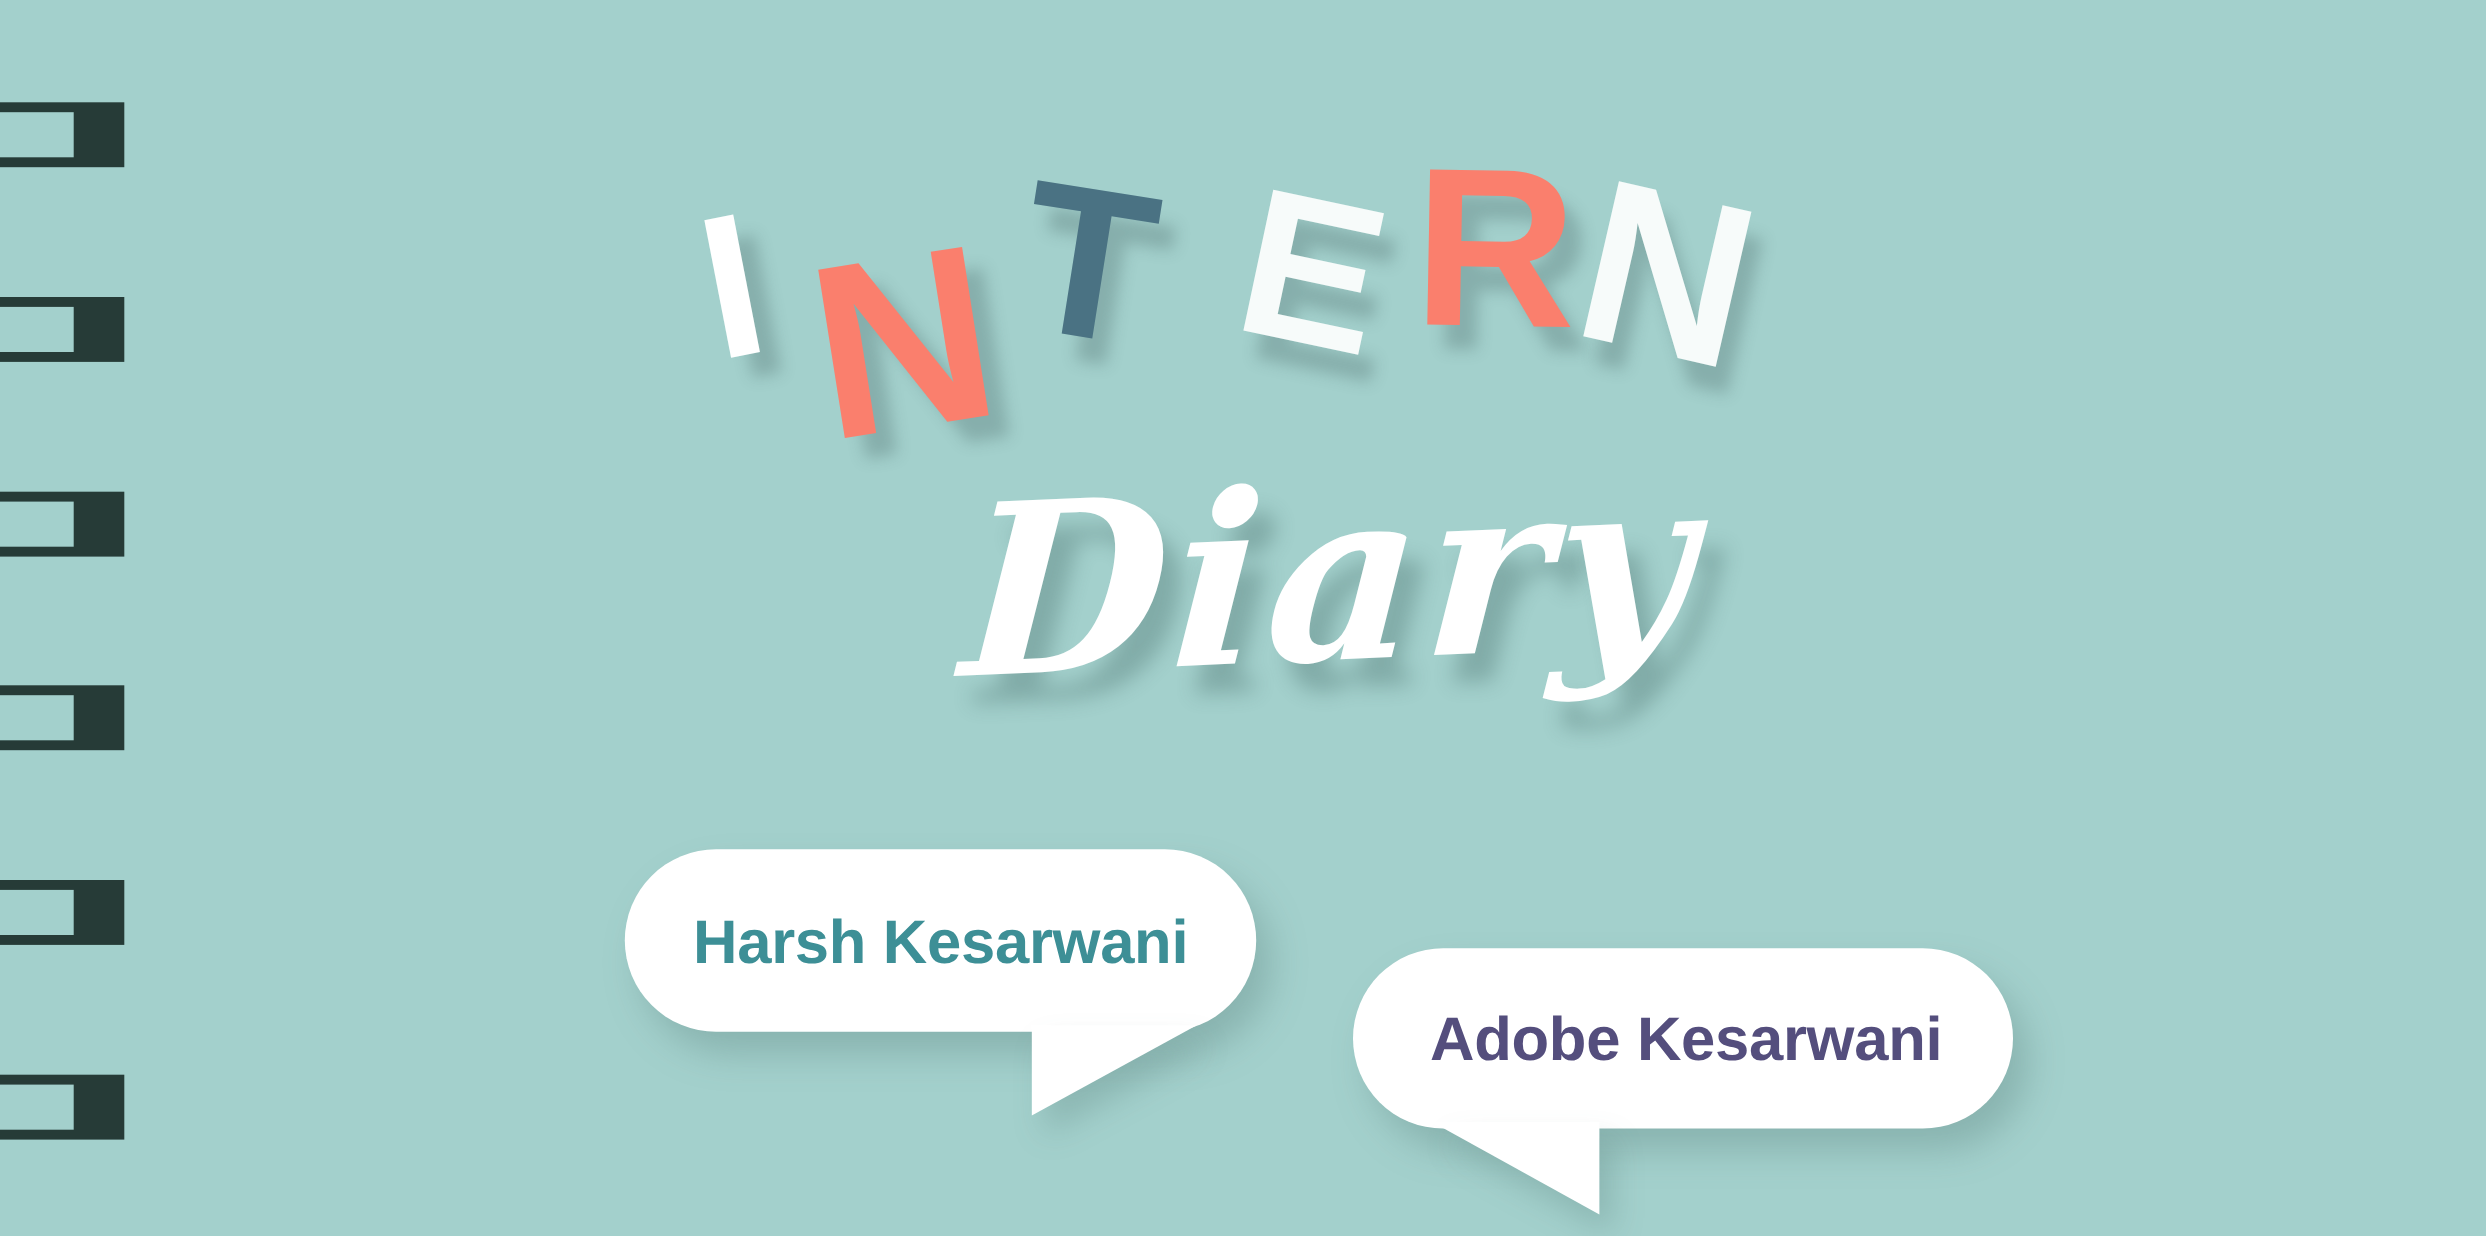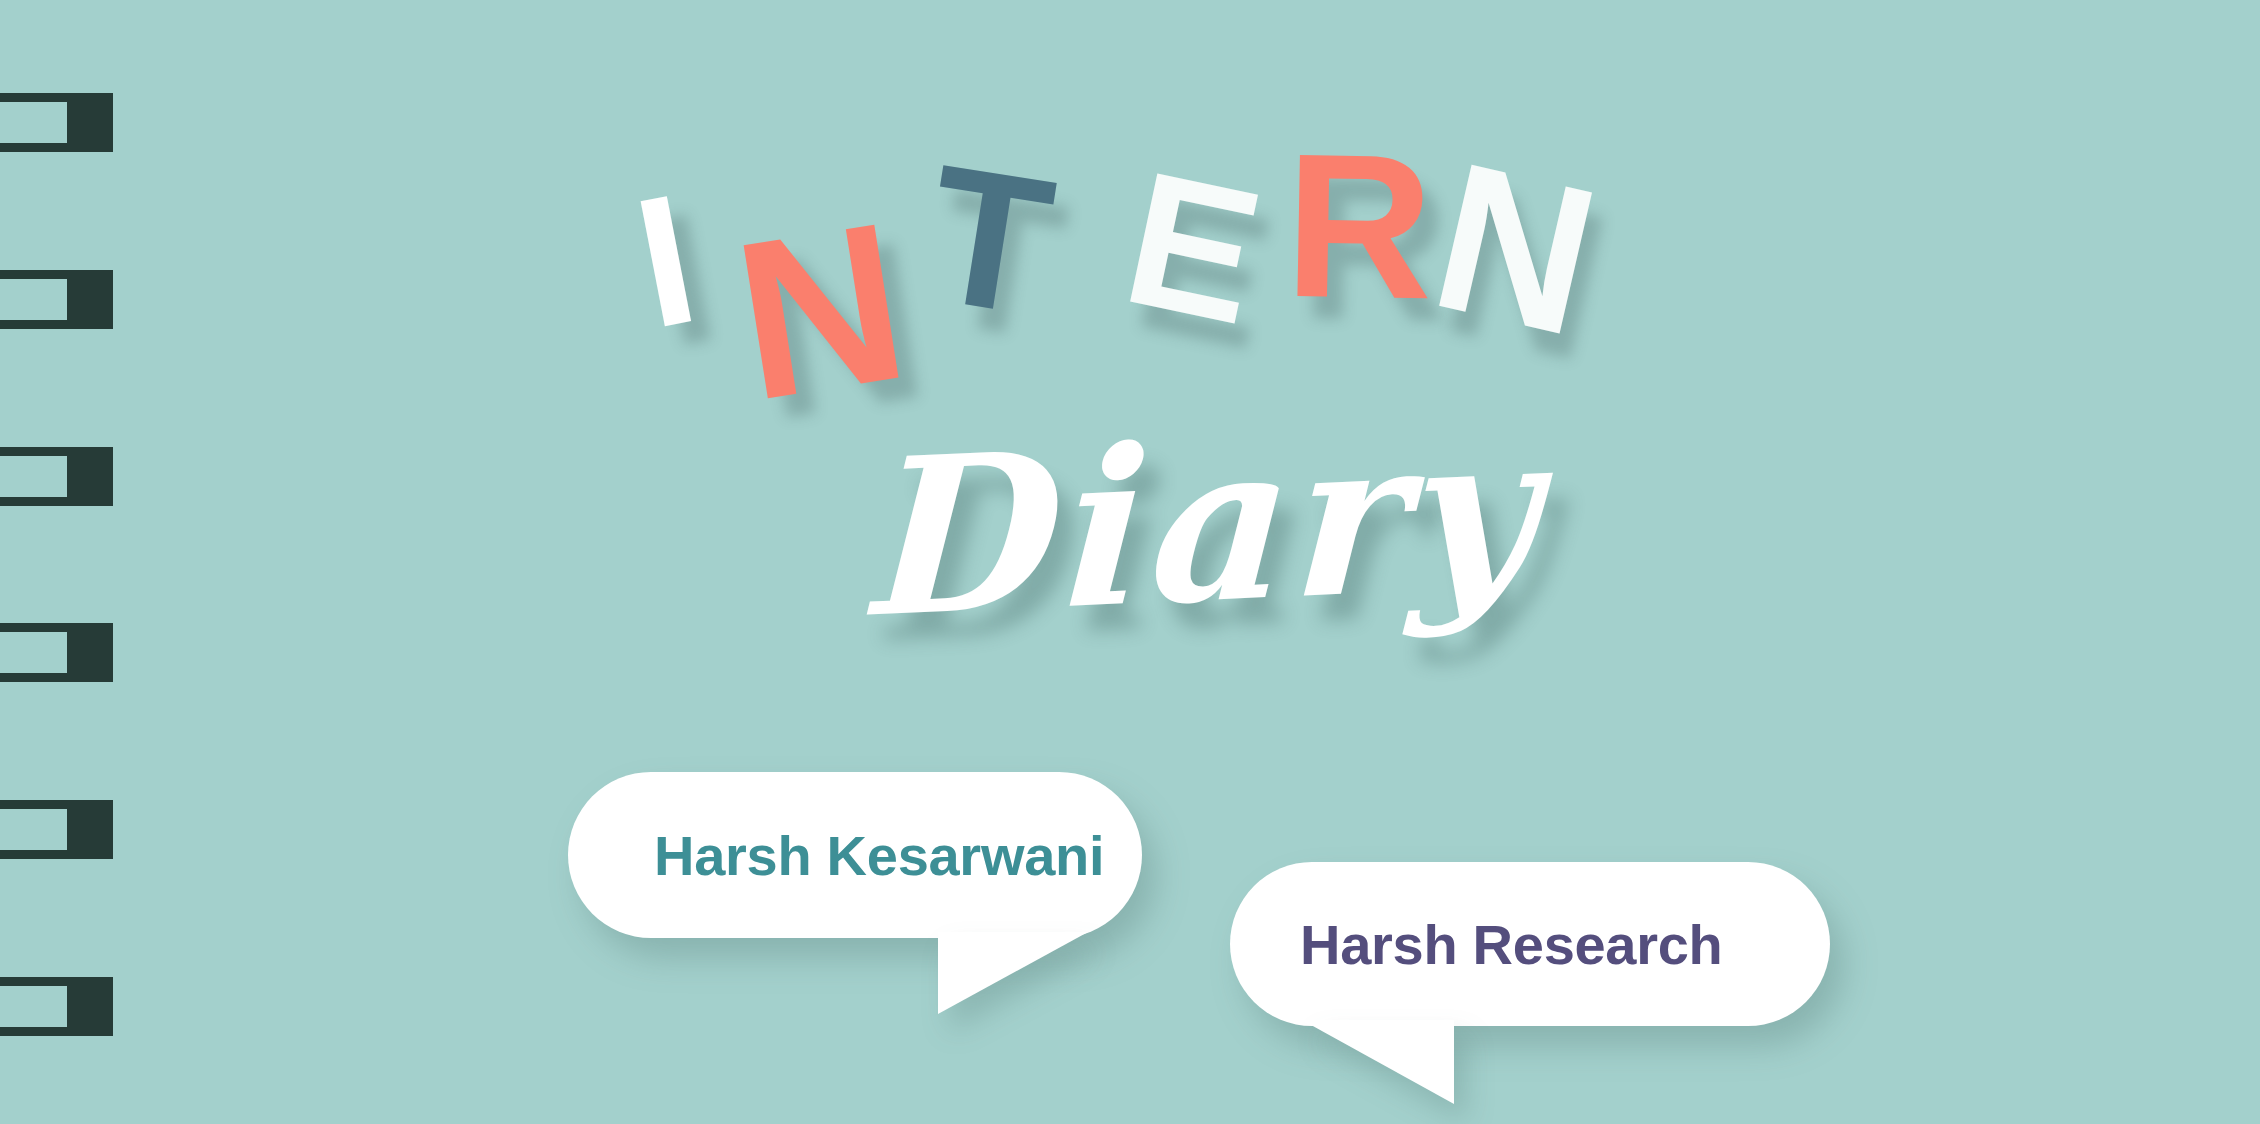--- a/index.html
+++ b/index.html
@@ -156,22 +156,22 @@
     <span class="ltr" style="left: 740px; top: 208px; font-size: 225px; color: rgb(250, 127, 109); transform: rotate(-9deg);">N</span>
     <span class="ltr" style="left: 930px; top: 150px; font-size: 195px; color: rgb(74, 114, 131); transform: rotate(9deg);">T</span>
     <span class="ltr" style="left: 1130px; top: 160px; font-size: 190px; color: rgb(247, 251, 250); transform: rotate(12deg);">E</span>
     <span class="ltr" style="left: 1285px; top: 132px; font-size: 205px; color: rgb(250, 127, 109); transform: rotate(1deg);">R</span>
     <span class="ltr" style="left: 1440px; top: 152px; font-size: 210px; color: rgb(247, 251, 250); transform: rotate(13deg);">N</span>
   </div>
 
   <div id="diary" style="color: rgb(255, 255, 255);">Diary</div>
 
   <div class="bubble" id="bubble-name" style="background: rgb(255, 255, 255);">
-    <span class="bubble-text" style="color: rgb(61, 143, 150); margin-left: 24px;">Harsh Kesarwani</span>
+    <span class="bubble-text" style="color: rgb(61, 143, 150);">Harsh Kesarwani</span>
   </div>
   <div class="tail" id="tail-name" style="border-top-color: rgb(255, 255, 255);"></div>
 
   <div class="bubble" id="bubble-org" style="background: rgb(255, 255, 255);">
-    <span class="bubble-text" style="color: rgb(84, 78, 125);">Harsh Research</span>
+    <span class="bubble-text" style="color: rgb(84, 78, 125);">Adobe Kesarwani</span>
   </div>
   <div class="tail" id="tail-org" style="border-top-color: rgb(255, 255, 255);"></div>
 
 </div>
 
 </body></html>

